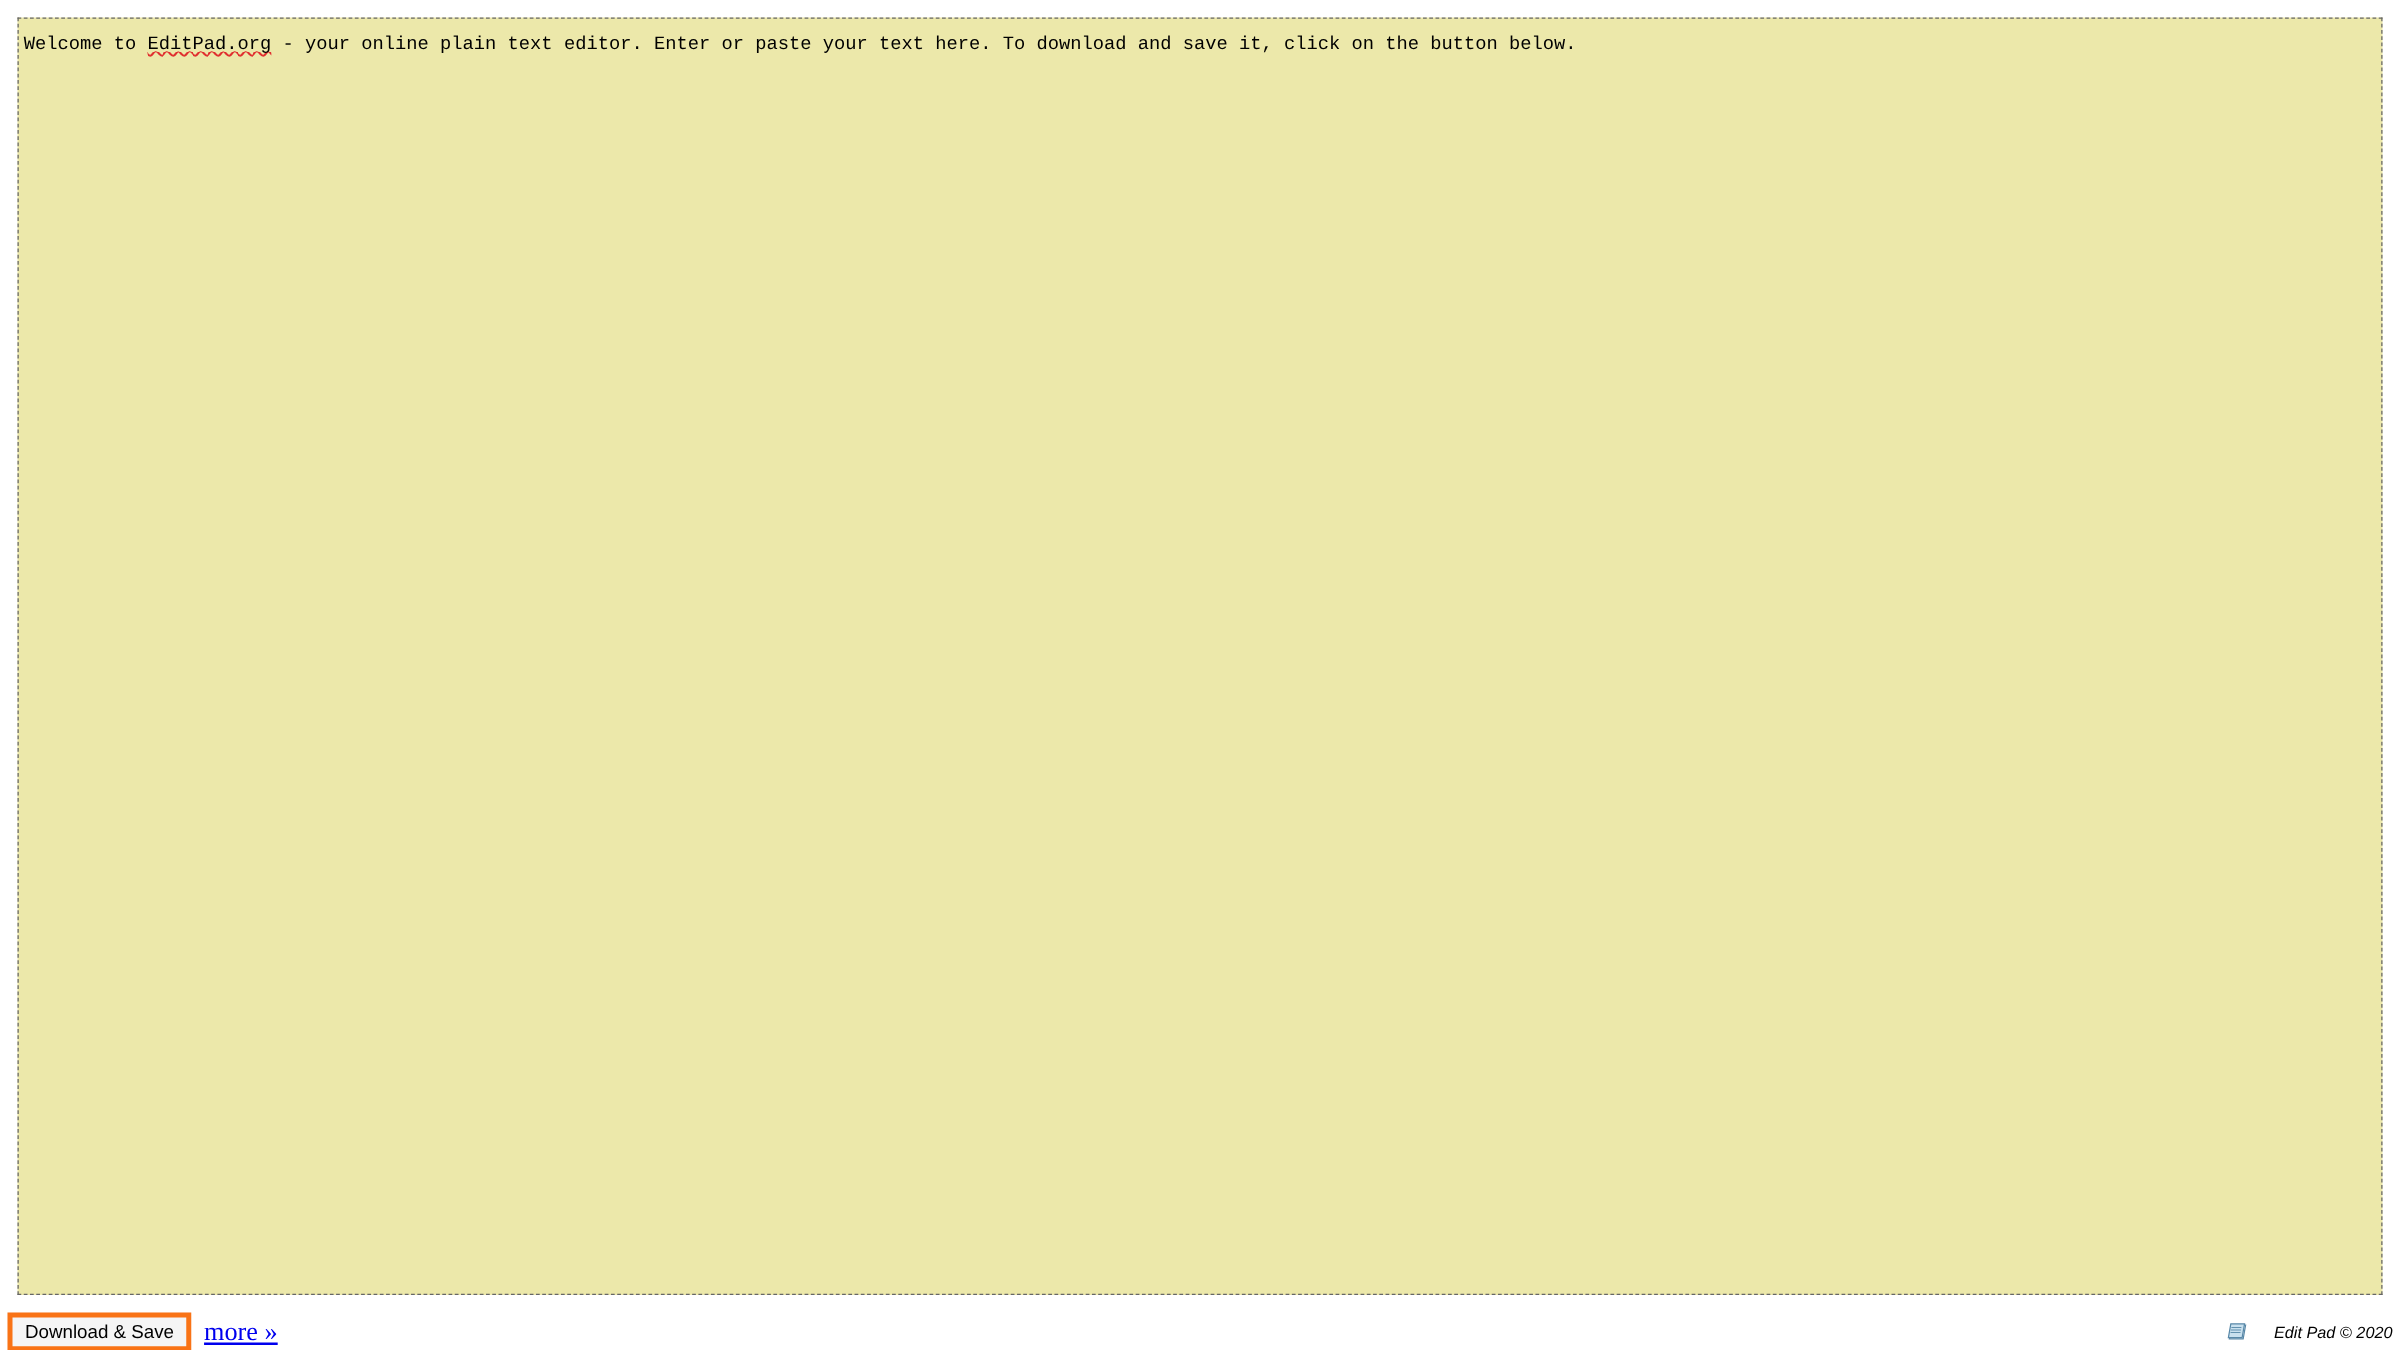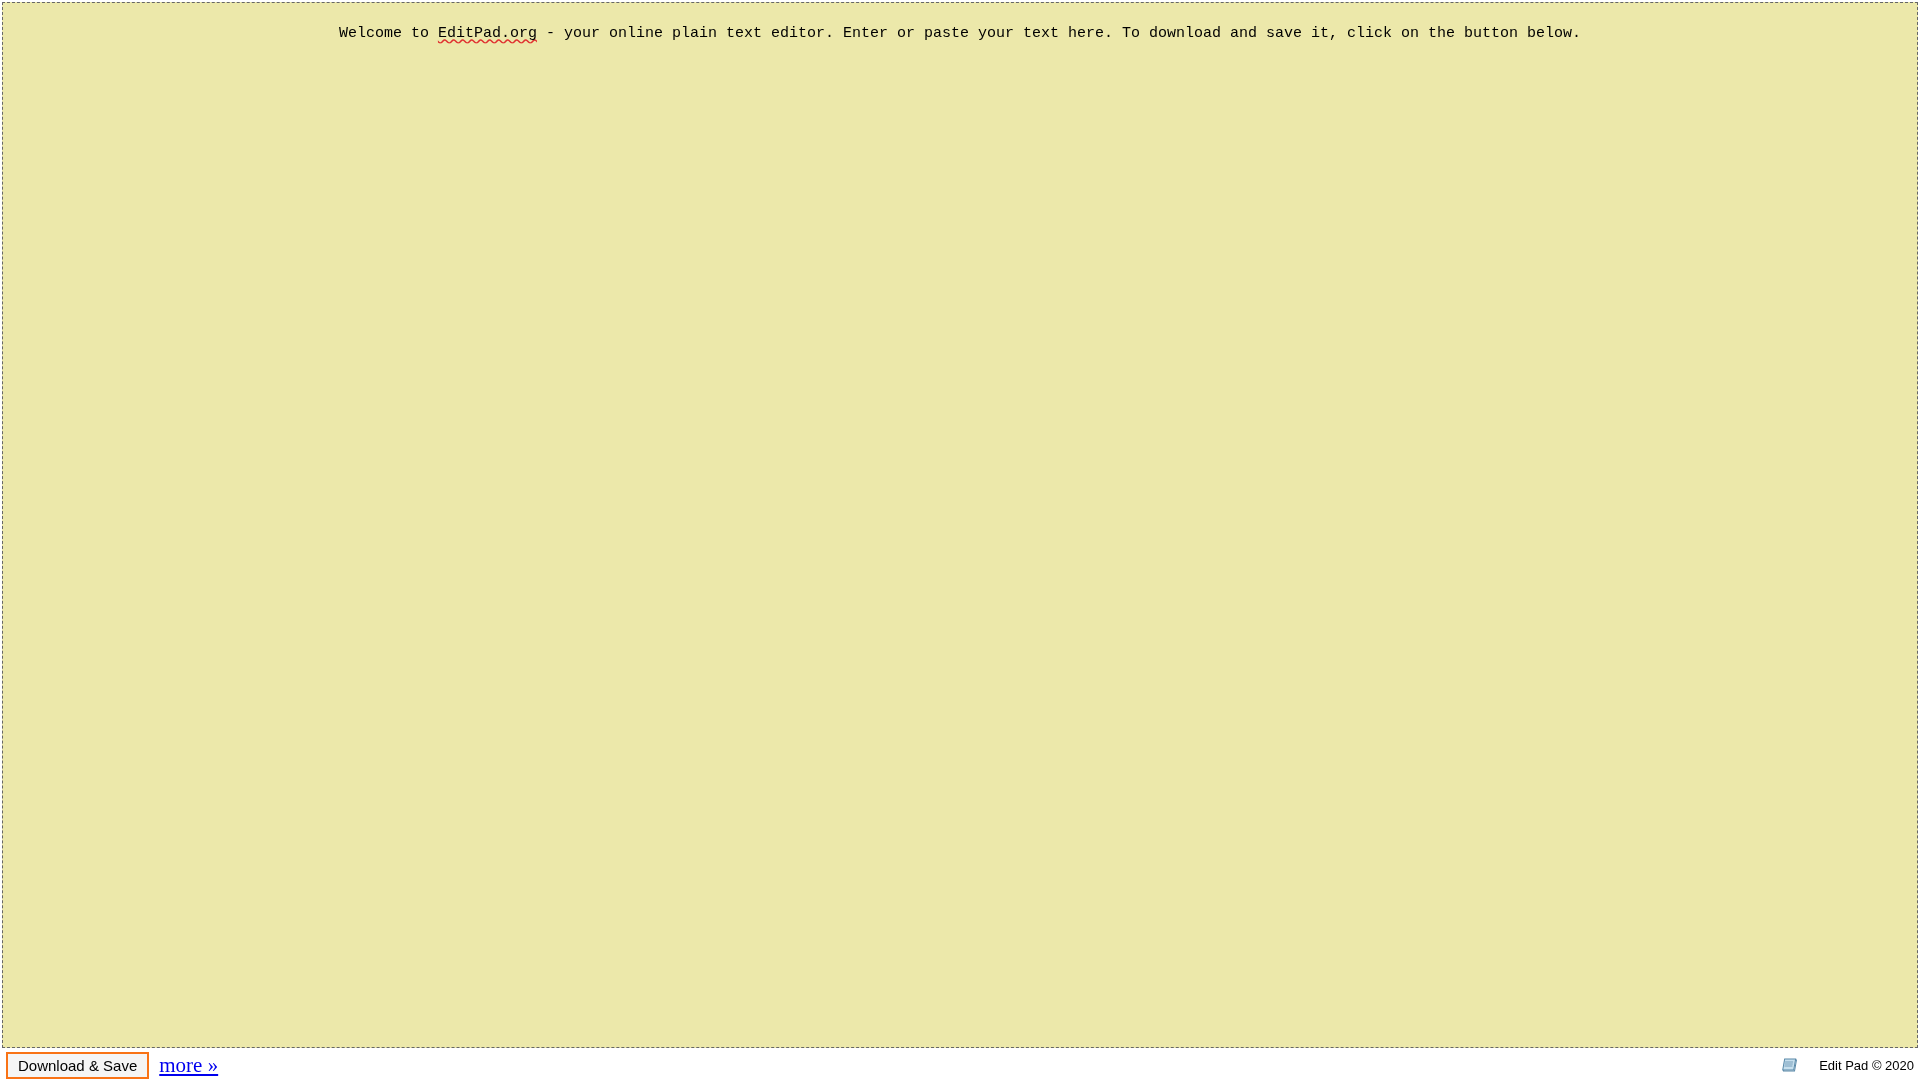--- a/index.html
+++ b/index.html
@@ -17,29 +17,28 @@
     body {
       display: flex;
       flex-direction: column;
       background: #ffffff;
     }
     
     .editor-area {
       flex: 1;
       background: #ece8aa;
       border: 1px dashed #666;
-      margin: 2px;
-      padding: 20px 4px;
+      margin: 14px;
+      padding: 10px 4px;
       font-family: "Courier New", Courier, monospace;
       font-size: 15px;
       line-height: 1.4;
       outline: none;
       resize: none;
       overflow: auto;
-      text-align: center;
     }
     
     .editor-text {
       font-family: "Courier New", Courier, monospace;
       font-size: 15px;
       color: #000;
     }
     
     .spellcheck-underline {
       text-decoration: underline wavy #e03030;
@@ -56,21 +55,21 @@
     }
     
     .bottom-left {
       display: flex;
       align-items: center;
       gap: 10px;
     }
     
     .download-button {
       background: #f5f5f5;
-      border: 2px solid #f97316;
+      border: 4px solid #f97316;
       padding: 3px 10px;
       font-size: 15px;
       font-family: Arial, sans-serif;
       cursor: pointer;
       color: #000;
     }
     
     .more-link {
       color: #0000ee;
       text-decoration: underline;
@@ -78,20 +77,21 @@
       font-family: "Times New Roman", Times, serif;
       cursor: pointer;
     }
     
     .bottom-right {
       display: flex;
       align-items: center;
       gap: 20px;
       font-size: 13px;
       color: #000;
+      font-style: italic;
     }
     
     .notepad-icon {
       display: inline-block;
       width: 18px;
       height: 16px;
       position: relative;
     }
     
     .notepad-icon svg {

